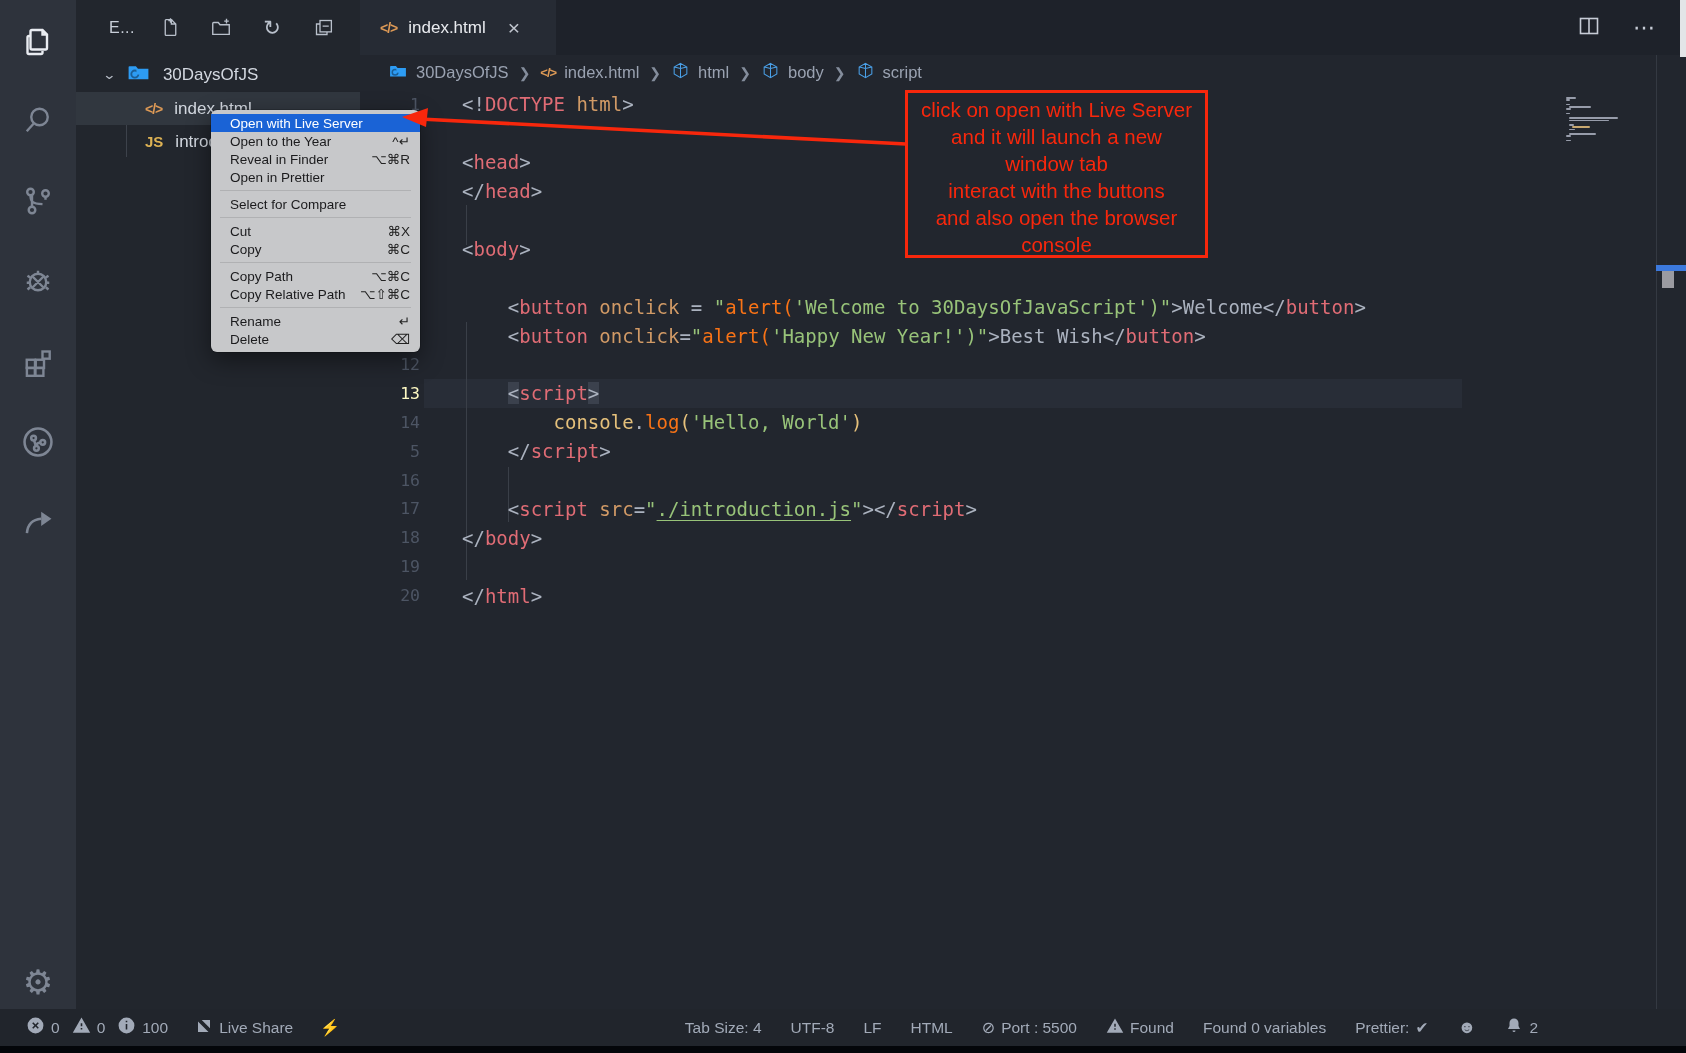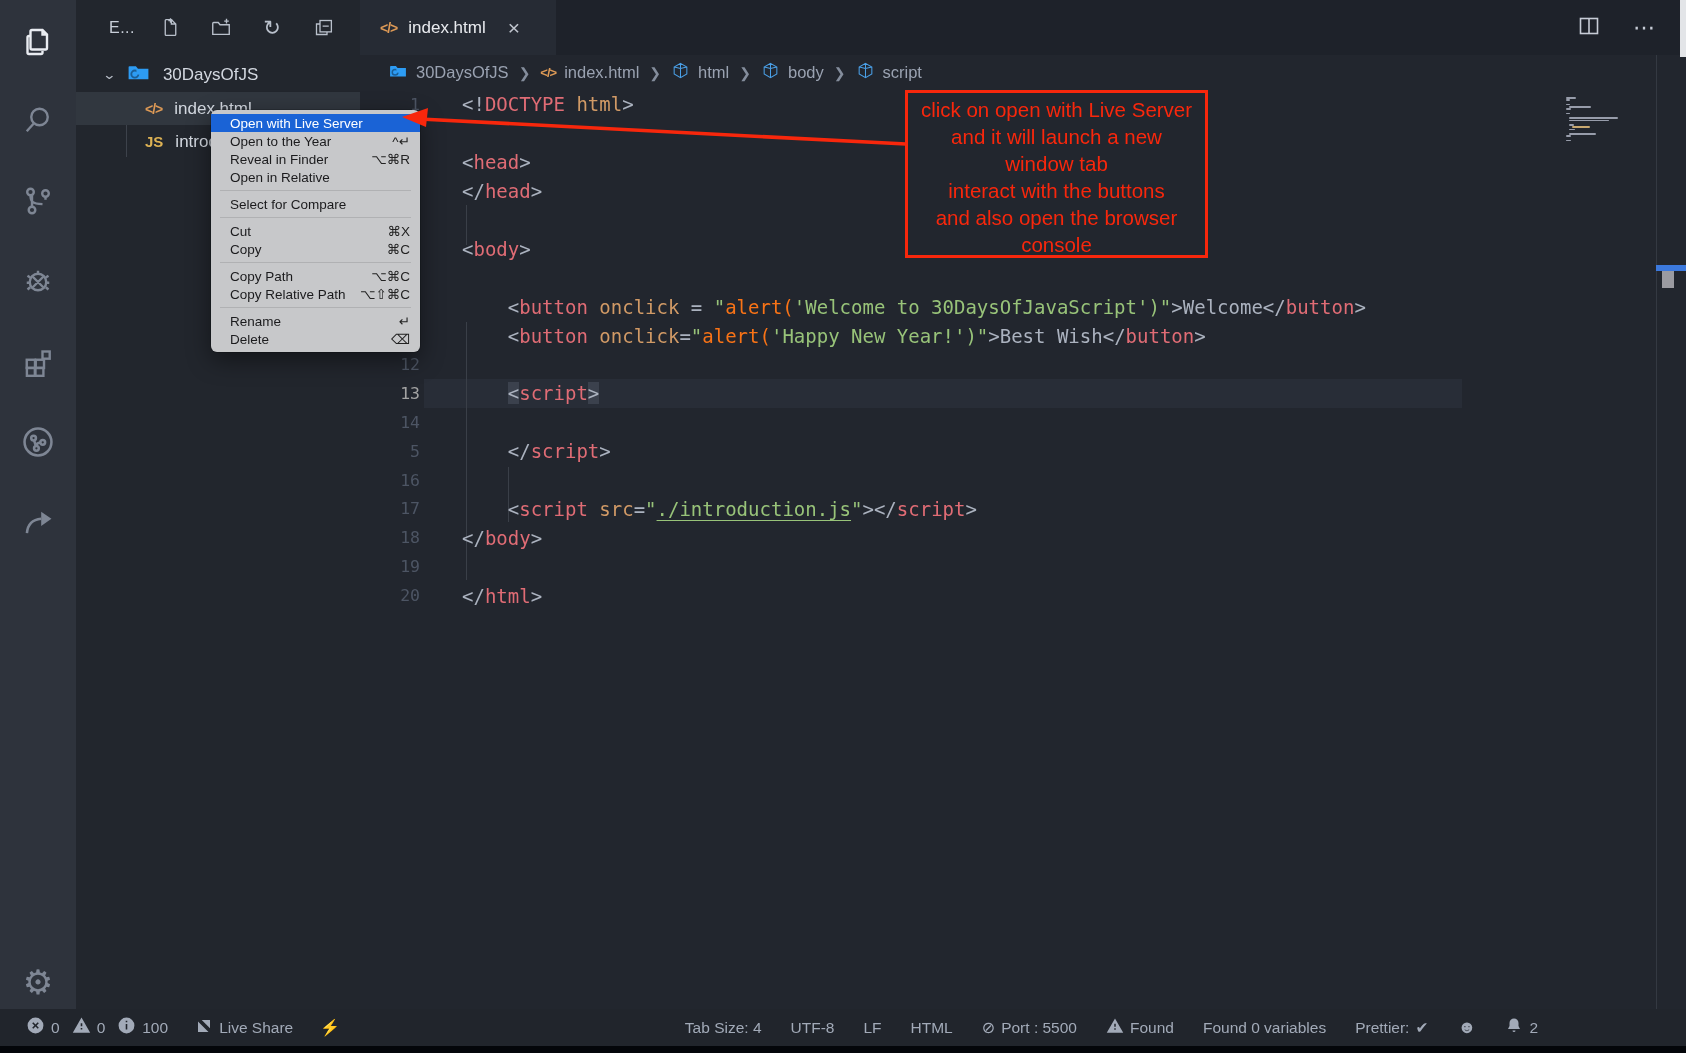--- a/index.html
+++ b/index.html
@@ -59,21 +59,21 @@
   .bc-cube svg { stroke:#4aa0e8; fill:none; stroke-width:1.3; }
 
   
   .code-area { position:absolute; left:0; top:90px; width:1326px; }
   .code-line { position:relative; height:28.9px; display:flex; align-items:center;
                font-family:"DejaVu Sans Mono", monospace; font-size:19px; white-space:pre; }
   .code-line .hl { position:absolute; left:64px; right:224px; top:0; bottom:0;
                    background:#282d37; }
   .gutter { position:relative; z-index:2; width:60px; flex:none; text-align:right;
             color:#4d5564; font-size:16.5px; }
-  .code-line.current .gutter { color:#a3a3a3; }
+  .code-line.current .gutter { color:#fef9c3; }
   .code-text { position:relative; z-index:2; margin-left:42px; }
   .tok-pln { color:#abb2bf; } .tok-br { color:#abb2bf; }
   .tok-tag { color:#e06c75; } .tok-attr { color:#d19a66; }
   .tok-str { color:#98c379; } .tok-fn { color:#f97316; }
   .tok-obj { color:#e5c07b; } .tok-gold { color:#e5c07b; }
   .tok-link { color:#98c379; text-decoration:underline; text-underline-offset:4px; }
   .tok-brx { color:#abb2bf; background:#3b414d; }
   .eguide { position:absolute; width:1px; background:#3a3f48; z-index:1; }
 
   
@@ -306,21 +306,21 @@
         <div class="code-line"><span class="gutter">3</span><span class="code-text"></span></div>
         <div class="code-line"><span class="gutter">4</span><span class="code-text"><span class="tok-br">&lt;</span><span class="tok-tag">head</span><span class="tok-br">&gt;</span></span></div>
         <div class="code-line"><span class="gutter">6</span><span class="code-text"><span class="tok-br">&lt;/</span><span class="tok-tag">head</span><span class="tok-br">&gt;</span></span></div>
         <div class="code-line"><span class="gutter">7</span><span class="code-text"></span></div>
         <div class="code-line"><span class="gutter">8</span><span class="code-text"><span class="tok-br">&lt;</span><span class="tok-tag">body</span><span class="tok-br">&gt;</span></span></div>
         <div class="code-line"><span class="gutter">9</span><span class="code-text"></span></div>
         <div class="code-line"><span class="gutter">10</span><span class="code-text"><span class="tok-pln">    </span><span class="tok-br">&lt;</span><span class="tok-tag">button</span><span class="tok-pln"> </span><span class="tok-attr">onclick</span><span class="tok-pln"> = </span><span class="tok-str">"</span><span class="tok-fn">alert(</span><span class="tok-str">'Welcome to 30DaysOfJavaScript')"</span><span class="tok-br">&gt;</span><span class="tok-pln">Welcome</span><span class="tok-br">&lt;/</span><span class="tok-tag">button</span><span class="tok-br">&gt;</span></span></div>
         <div class="code-line"><span class="gutter">11</span><span class="code-text"><span class="tok-pln">    </span><span class="tok-br">&lt;</span><span class="tok-tag">button</span><span class="tok-pln"> </span><span class="tok-attr">onclick</span><span class="tok-pln">=</span><span class="tok-str">"</span><span class="tok-fn">alert(</span><span class="tok-str">'Happy New Year!')"</span><span class="tok-br">&gt;</span><span class="tok-pln">Best Wish</span><span class="tok-br">&lt;/</span><span class="tok-tag">button</span><span class="tok-br">&gt;</span></span></div>
         <div class="code-line"><span class="gutter">12</span><span class="code-text"></span></div>
         <div class="code-line current"><div class="hl"></div><span class="gutter">13</span><span class="code-text"><span class="tok-pln">    </span><span class="tok-brx">&lt;</span><span class="tok-tag">script</span><span class="tok-brx">&gt;</span></span></div>
-        <div class="code-line"><span class="gutter">14</span></div>
+        <div class="code-line"><span class="gutter">14</span><span class="code-text"><span class="tok-pln">        </span><span class="tok-obj">console</span><span class="tok-pln">.</span><span class="tok-fn">log</span><span class="tok-gold">(</span><span class="tok-str">'Hello, World'</span><span class="tok-gold">)</span></span></div>
         <div class="code-line"><span class="gutter">5</span><span class="code-text"><span class="tok-pln">    </span><span class="tok-br">&lt;/</span><span class="tok-tag">script</span><span class="tok-br">&gt;</span></span></div>
         <div class="code-line"><span class="gutter">16</span><span class="code-text"></span></div>
         <div class="code-line"><span class="gutter">17</span><span class="code-text"><span class="tok-pln">    </span><span class="tok-br">&lt;</span><span class="tok-tag">script</span><span class="tok-pln"> </span><span class="tok-attr">src</span><span class="tok-pln">=</span><span class="tok-str">"</span><span class="tok-link">./introduction.js</span><span class="tok-str">"</span><span class="tok-br">&gt;</span><span class="tok-br">&lt;/</span><span class="tok-tag">script</span><span class="tok-br">&gt;</span></span></div>
         <div class="code-line"><span class="gutter">18</span><span class="code-text"><span class="tok-br">&lt;/</span><span class="tok-tag">body</span><span class="tok-br">&gt;</span></span></div>
         <div class="code-line"><span class="gutter">19</span><span class="code-text"></span></div>
         <div class="code-line"><span class="gutter">20</span><span class="code-text"><span class="tok-br">&lt;/</span><span class="tok-tag">html</span><span class="tok-br">&gt;</span></span></div>
       </div>
 
     <div class="eguide" style="left:106px; top:205px; height:40px;"></div>
     <div class="eguide" style="left:106px; top:322px; height:258px;"></div>
@@ -353,21 +353,21 @@
       </div>
       <div class="menu-item">
         <span class="menu-label">Open to the Year</span>
         <span class="menu-shortcut">^↵</span>
       </div>
       <div class="menu-item">
         <span class="menu-label">Reveal in Finder</span>
         <span class="menu-shortcut">⌥⌘R</span>
       </div>
       <div class="menu-item">
-        <span class="menu-label">Open in Relative</span>
+        <span class="menu-label">Open in Prettier</span>
       </div>
       <div class="menu-sep"></div>
       <div class="menu-item">
         <span class="menu-label">Select for Compare</span>
       </div>
       <div class="menu-sep"></div>
       <div class="menu-item">
         <span class="menu-label">Cut</span>
         <span class="menu-shortcut">⌘X</span>
       </div>

